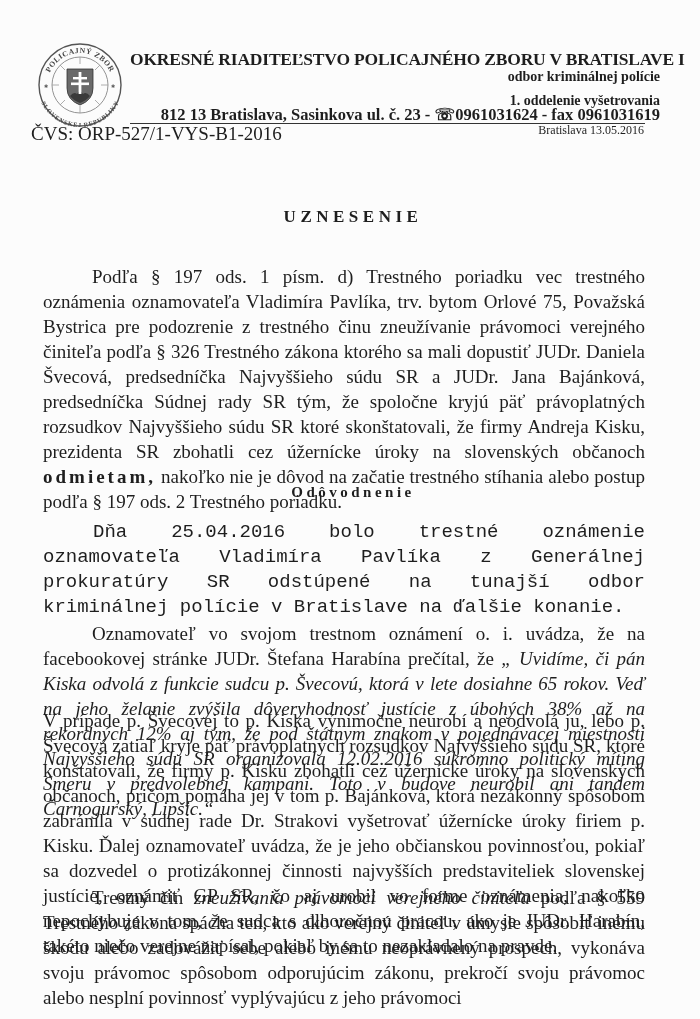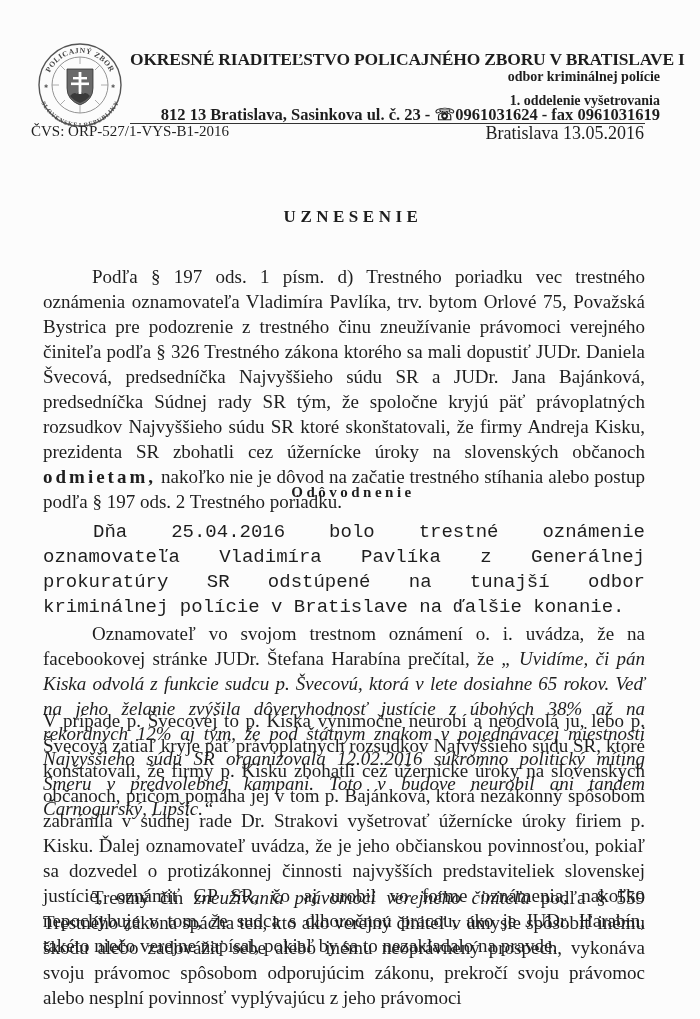--- a/index.html
+++ b/index.html
@@ -10,22 +10,22 @@
   }
   .abs { position: absolute; }
   .seal { left: 31px; top: 42px; width: 98px; height: 86px; }
   .hdr-line { left: 130px; width: 530px; text-align: right; white-space: nowrap; font-weight: bold; }
   .hdr-title { top: 49px; font-size: 17.5px; letter-spacing: -0.2px; }
   .hdr-sub { font-size: 14px; }
   .hdr-sub1 { top: 69px; }
   .hdr-sub2 { top: 77px; margin-top: 16px; }
   .hdr-addr { top: 105px; font-size: 16.5px; }
   .rule { left: 130px; top: 123px; width: 515px; height: 1px; background: #333; }
-  .ref { left: 31px; top: 123px; font-size: 15px; }
-  .date { right: 56px; top: 123px; font-size: 18px; margin-left: 8px; }
+  .ref { left: 31px; top: 123px; font-size: 19px; }
+  .date { right: 56px; top: 123px; font-size: 12px; margin-left: 8px; }
   .heading { left: 0; width: 706px; text-align: center; font-weight: bold; }
   .h1 { top: 207px; font-size: 17px; letter-spacing: 4.5px; }
   .h2 { top: 484px; font-size: 15px; letter-spacing: 3.5px; }
   .para {
     left: 43px; width: 602px; font-size: 19px; line-height: 25px;
     text-align: justify; text-indent: 49px;
   }
   .p1 { top: 264px; }
   .p2 { top: 520px; text-indent: 50px; font-family: Liberation Mono, monospace; }
   .p3 { top: 579px; margin-top: 42px; }

